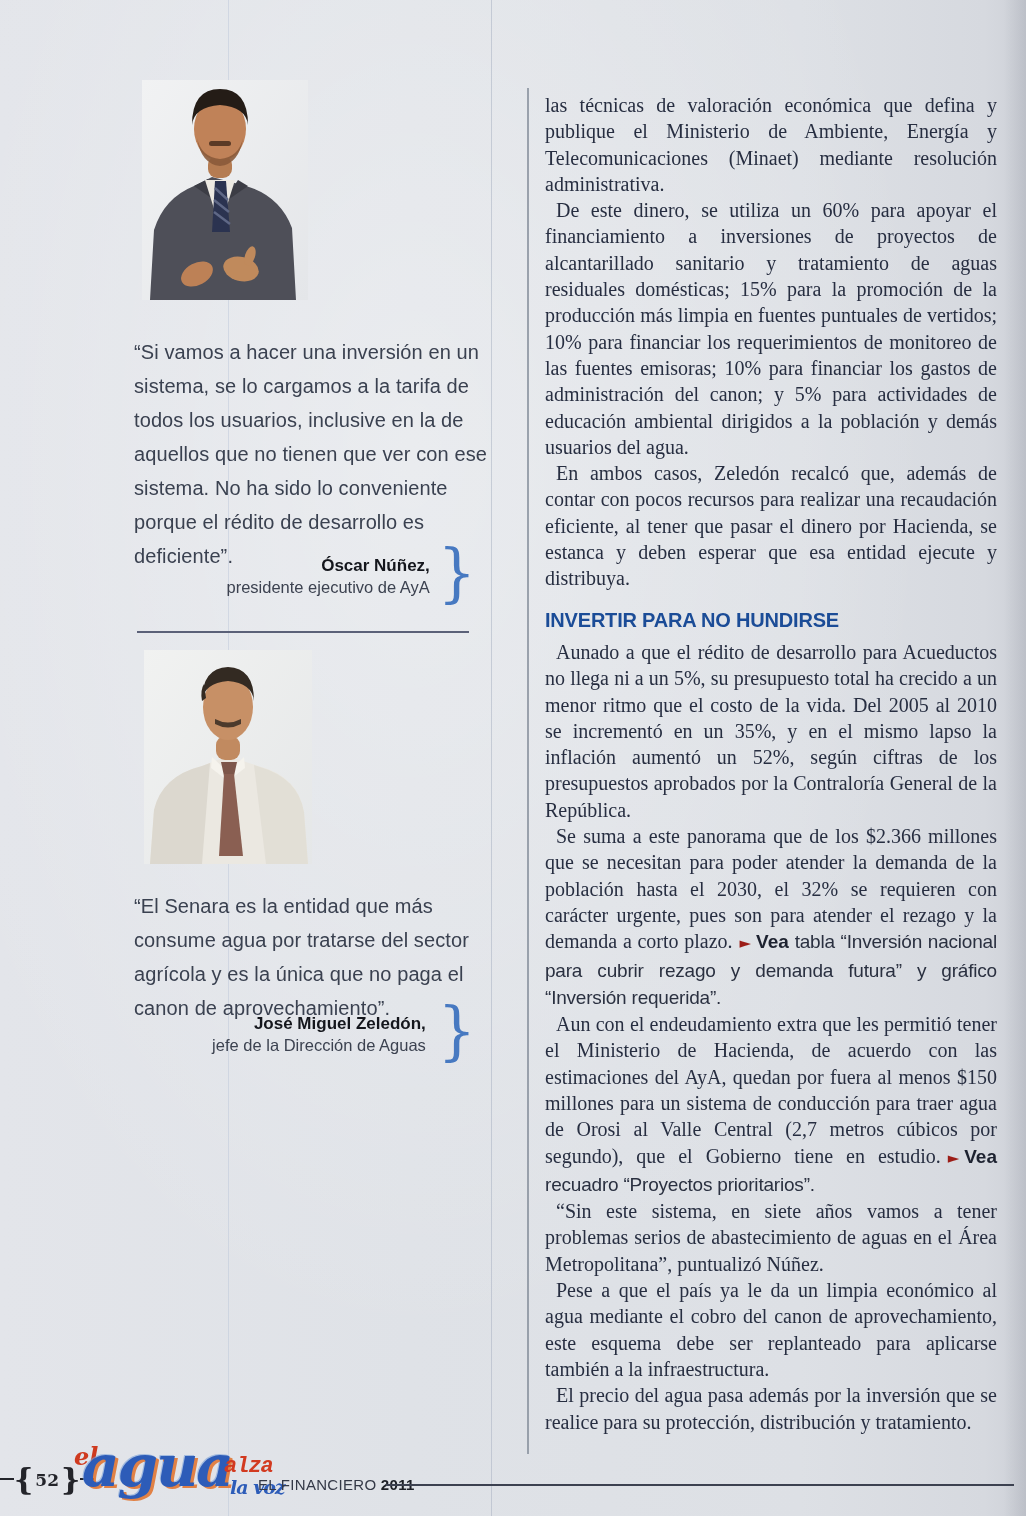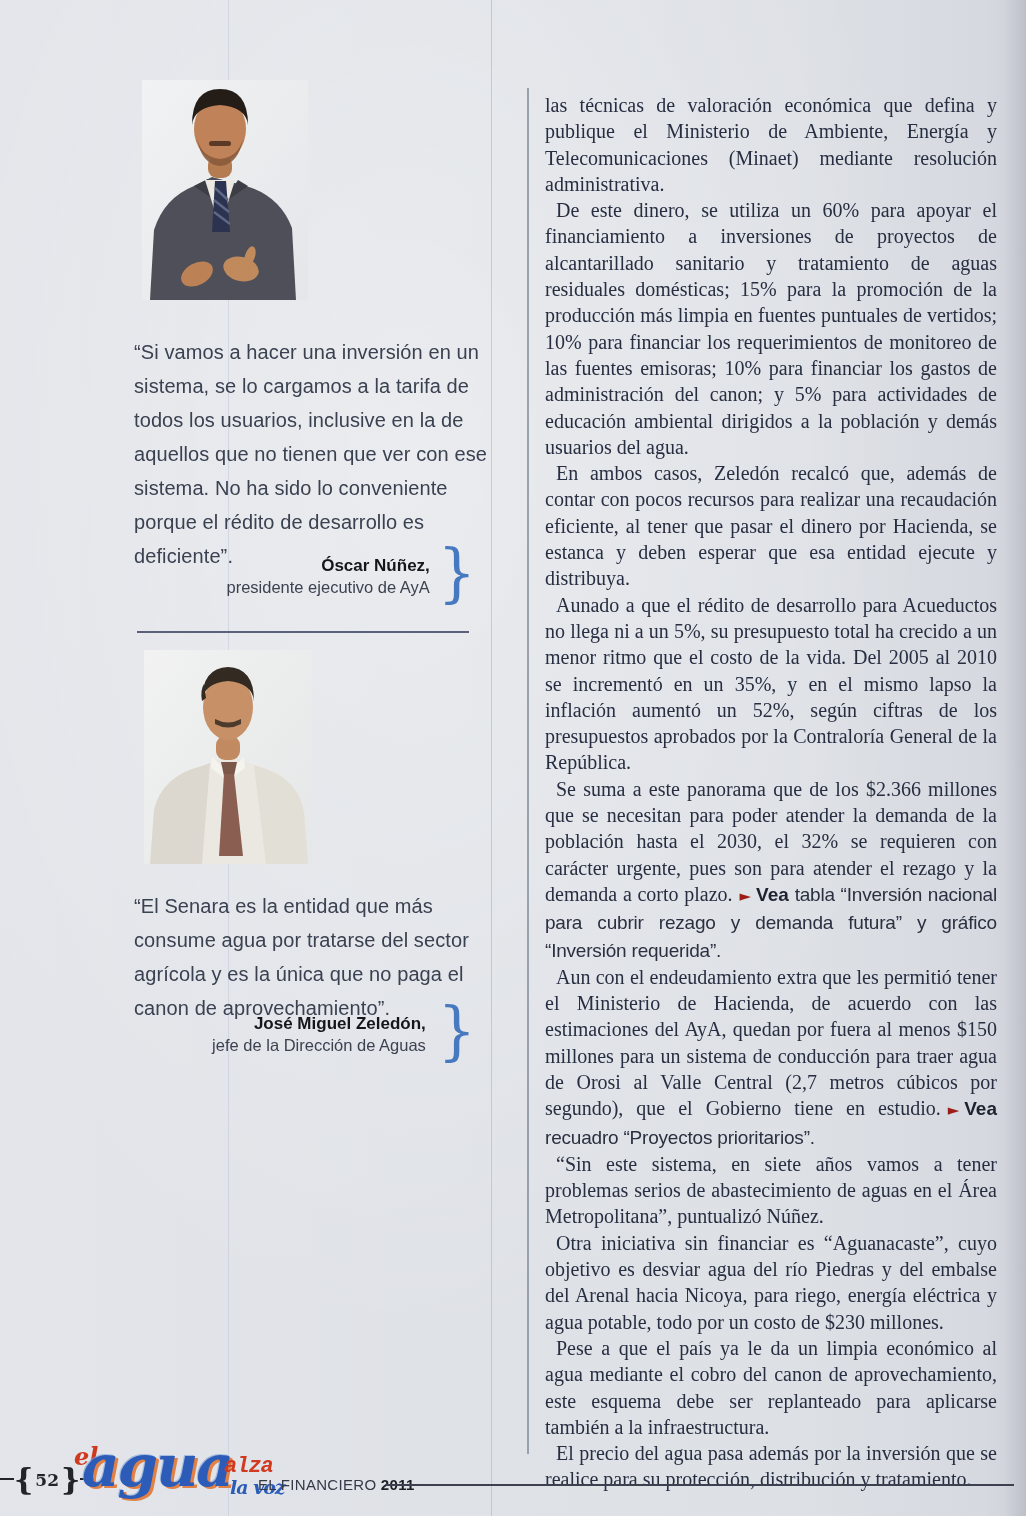--- a/index.html
+++ b/index.html
@@ -179,33 +179,33 @@
       <div class="attr-role">jefe de la Dirección de Aguas</div>
     </div>
     <div class="brace">}</div>
   </div>
 
   <div class="article">
     <p class="no-indent"><span>las técnicas de valoración económica que defina y publique el Ministerio de Ambiente, Energía y Telecomunicaciones (Minaet) mediante resolución administrativa.</span></p>
     <p><span>De este dinero, se utiliza un 60% para apoyar el financiamiento a inversiones de proyectos de alcantarillado sanitario y tratamiento de aguas residuales domésticas; 15% para la promoción de la producción más limpia en fuentes puntuales de vertidos; 10% para financiar los requerimientos de monitoreo de las fuentes emisoras; 10% para financiar los gastos de administración del canon; y 5% para actividades de educación ambiental dirigidos a la población y demás usuarios del agua.</span></p>
     <p><span>En ambos casos, Zeledón recalcó que, además de contar con pocos recursos para realizar una recaudación eficiente, al tener que pasar el dinero por Hacienda, se estanca y deben esperar que esa entidad ejecute y distribuya.</span></p>
 
+    <h2 class="subhead">INVERTIR PARA NO HUNDIRSE</h2>
 
     <p><span>Aunado a que el rédito de desarrollo para Acueductos no llega ni a un 5%, su presupuesto total ha crecido a un menor ritmo que el costo de la vida. Del 2005 al 2010 se incrementó en un 35%, y en el mismo lapso la inflación aumentó un 52%, según ciftras de los presupuestos aprobados por la Contraloría General de la República.</span></p>
 
     <p>
       <span>Se suma a este panorama que de los $2.366 millones que se necesitan para poder atender la demanda de la población hasta el 2030, el 32% se requieren con carácter urgente, pues son para atender el rezago y la demanda a corto plazo.</span><span class="arrow">►</span><span class="vea">Vea</span><span class="refrest"> tabla “Inversión nacional para cubrir rezago y demanda futura” y gráfico “Inversión requerida”.</span>
     </p>
 
     <p>
       <span>Aun con el endeudamiento extra que les permitió tener el Ministerio de Hacienda, de acuerdo con las estimaciones del AyA, quedan por fuera al menos $150 millones para un sistema de conducción para traer agua de Orosi al Valle Central (2,7 metros cúbicos por segundo), que el Gobierno tiene en estudio.</span><span class="arrow">►</span><span class="vea">Vea</span><span class="refrest"> recuadro “Proyectos prioritarios”.</span>
     </p>
 
     <p><span>“Sin este sistema, en siete años vamos a tener problemas serios de abastecimiento de aguas en el Área Metropolitana”, puntualizó Núñez.</span></p>
-    <p><span>Otra iniciativa sin financiar es “Aguanacaste”, cuyo objetivo es desviar agua del río Piedras y del embalse del Arenal hacia Nicoya, para riego, energía eléctrica y agua potable, todo por un costo de $230 millones.</span></p>
     <p><span>Pese a que el país ya le da un limpia económico al agua mediante el cobro del canon de aprovechamiento, este esquema debe ser replanteado para aplicarse también a la infraestructura.</span></p>
     <p><span>El precio del agua pasa además por la inversión que se realice para su protección, distribución y tratamiento.</span></p>
   </div>
 
   <div class="pageno">
     <span class="footer-dash"></span><span class="brk">{</span><span class="num">52</span><span class="brk">}</span><span class="footer-dash"></span>
   </div>
 
   <div class="logo">
     <span class="el">el</span>

